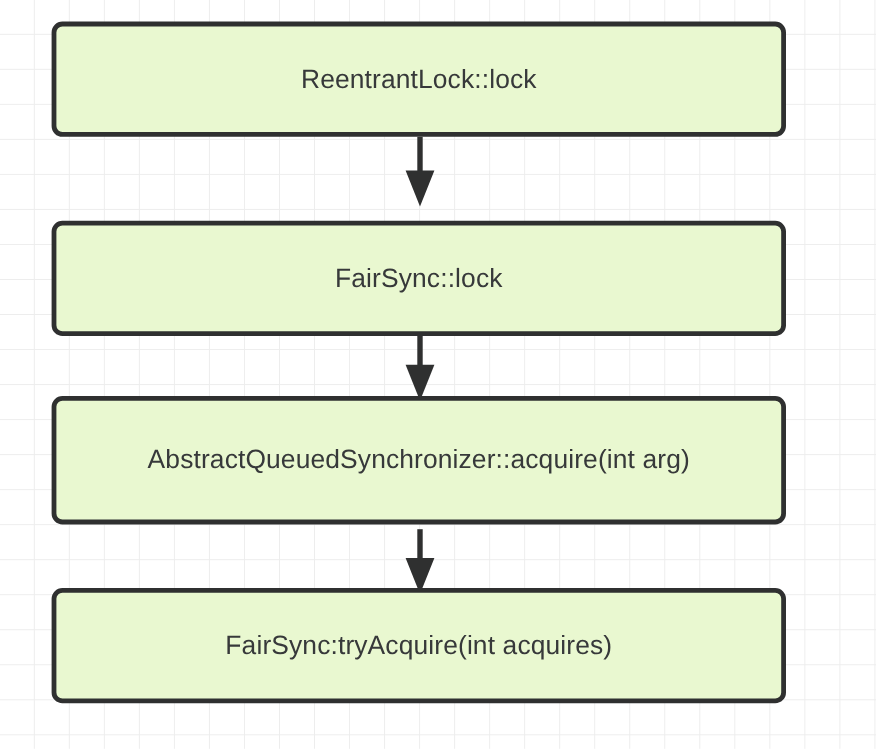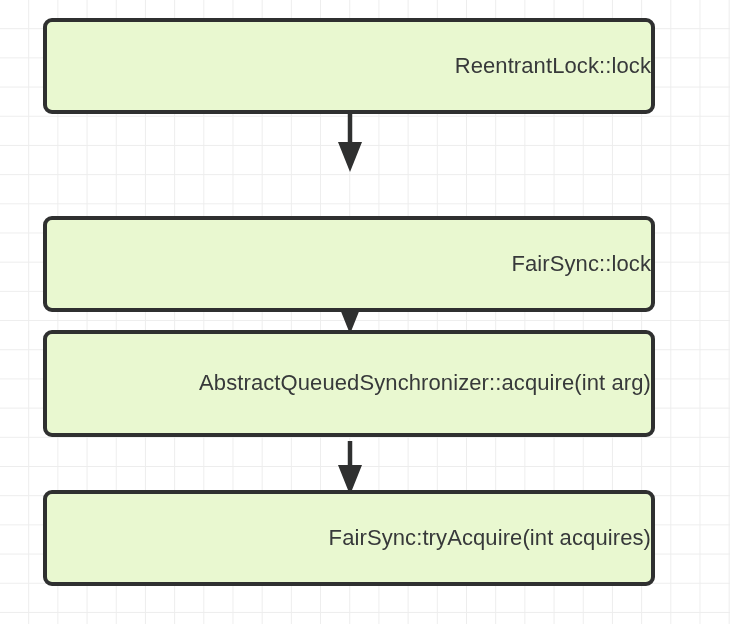--- a/index.html
+++ b/index.html
@@ -36,36 +36,36 @@
   .node {
     position: absolute;
     box-sizing: border-box;
     left: 43px;
     width: 612px;
     background: #e9f8d0;
     border: 4px solid #2f3030;
     border-radius: 9px;
     display: flex;
     align-items: center;
-    justify-content: flex-end;
+    justify-content: center;
     text-align: center;
   }
 
   .node-label {
     color: #37393a;
     font-size: 22px;
     font-family: "Liberation Sans", sans-serif;
     font-weight: 400;
     letter-spacing: 0.1px;
     line-height: 1.2;
     white-space: nowrap;
   }
 
   #node-0 { top: 18px;  height: 96px; }
-  #node-1 { top: 184px; height: 96px; margin-top: 32px; }
+  #node-1 { top: 184px; height: 96px; }
   #node-2 { top: 330px; height: 107px; }
   #node-3 { top: 490px; height: 96px; }
 
   .edge {
     position: absolute;
     left: 0;
     top: 0;
     width: 730px;
     height: 624px;
     overflow: visible;

